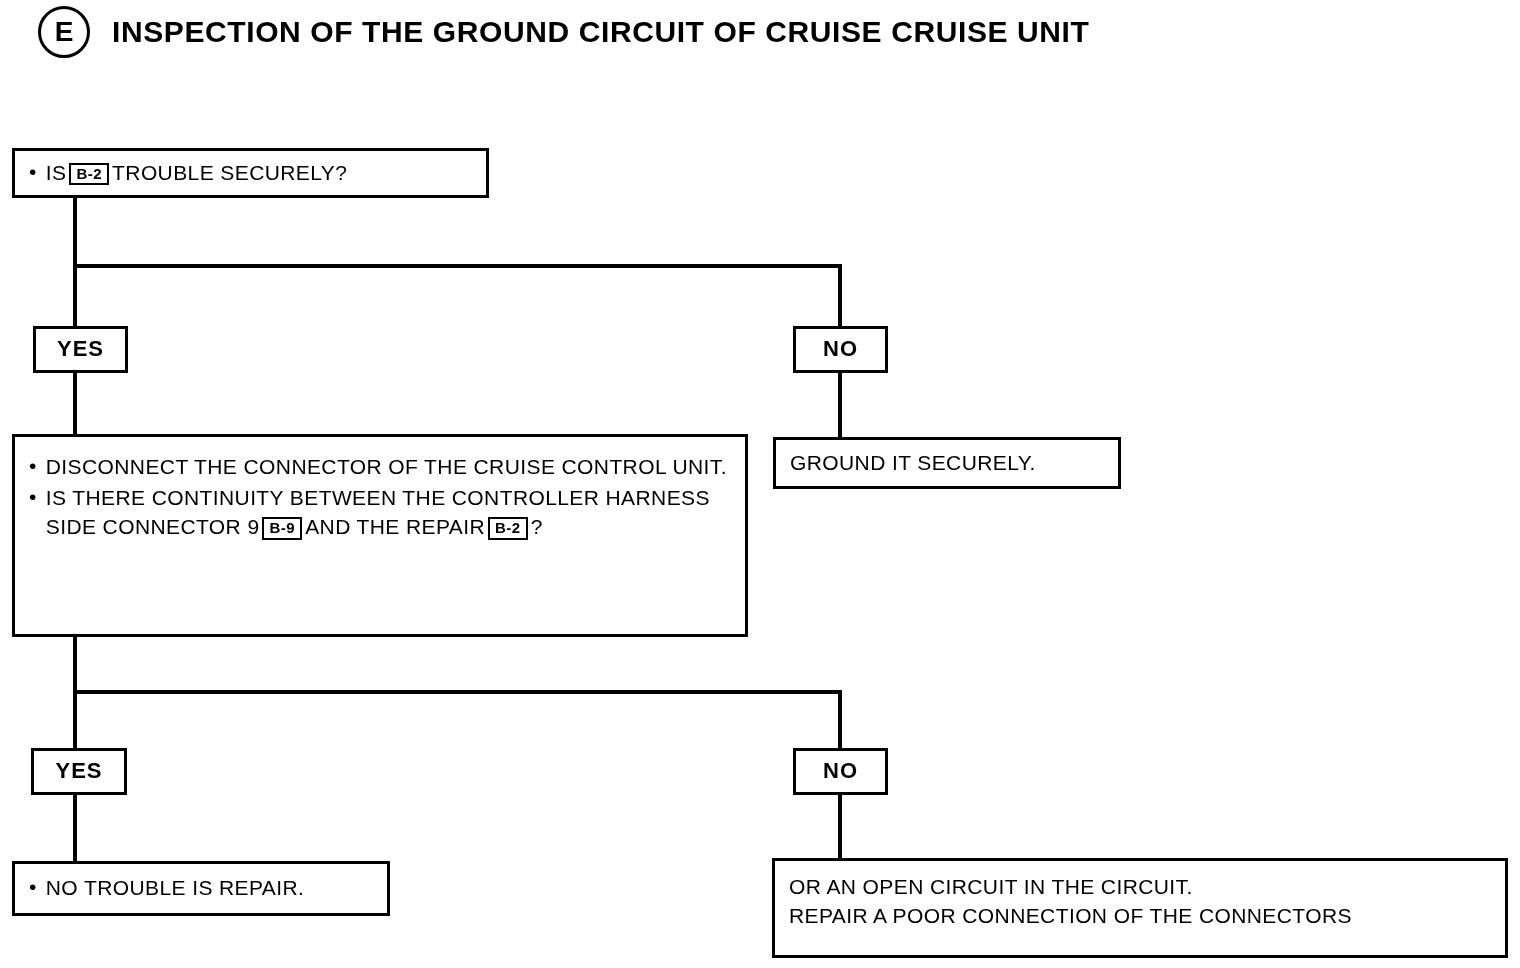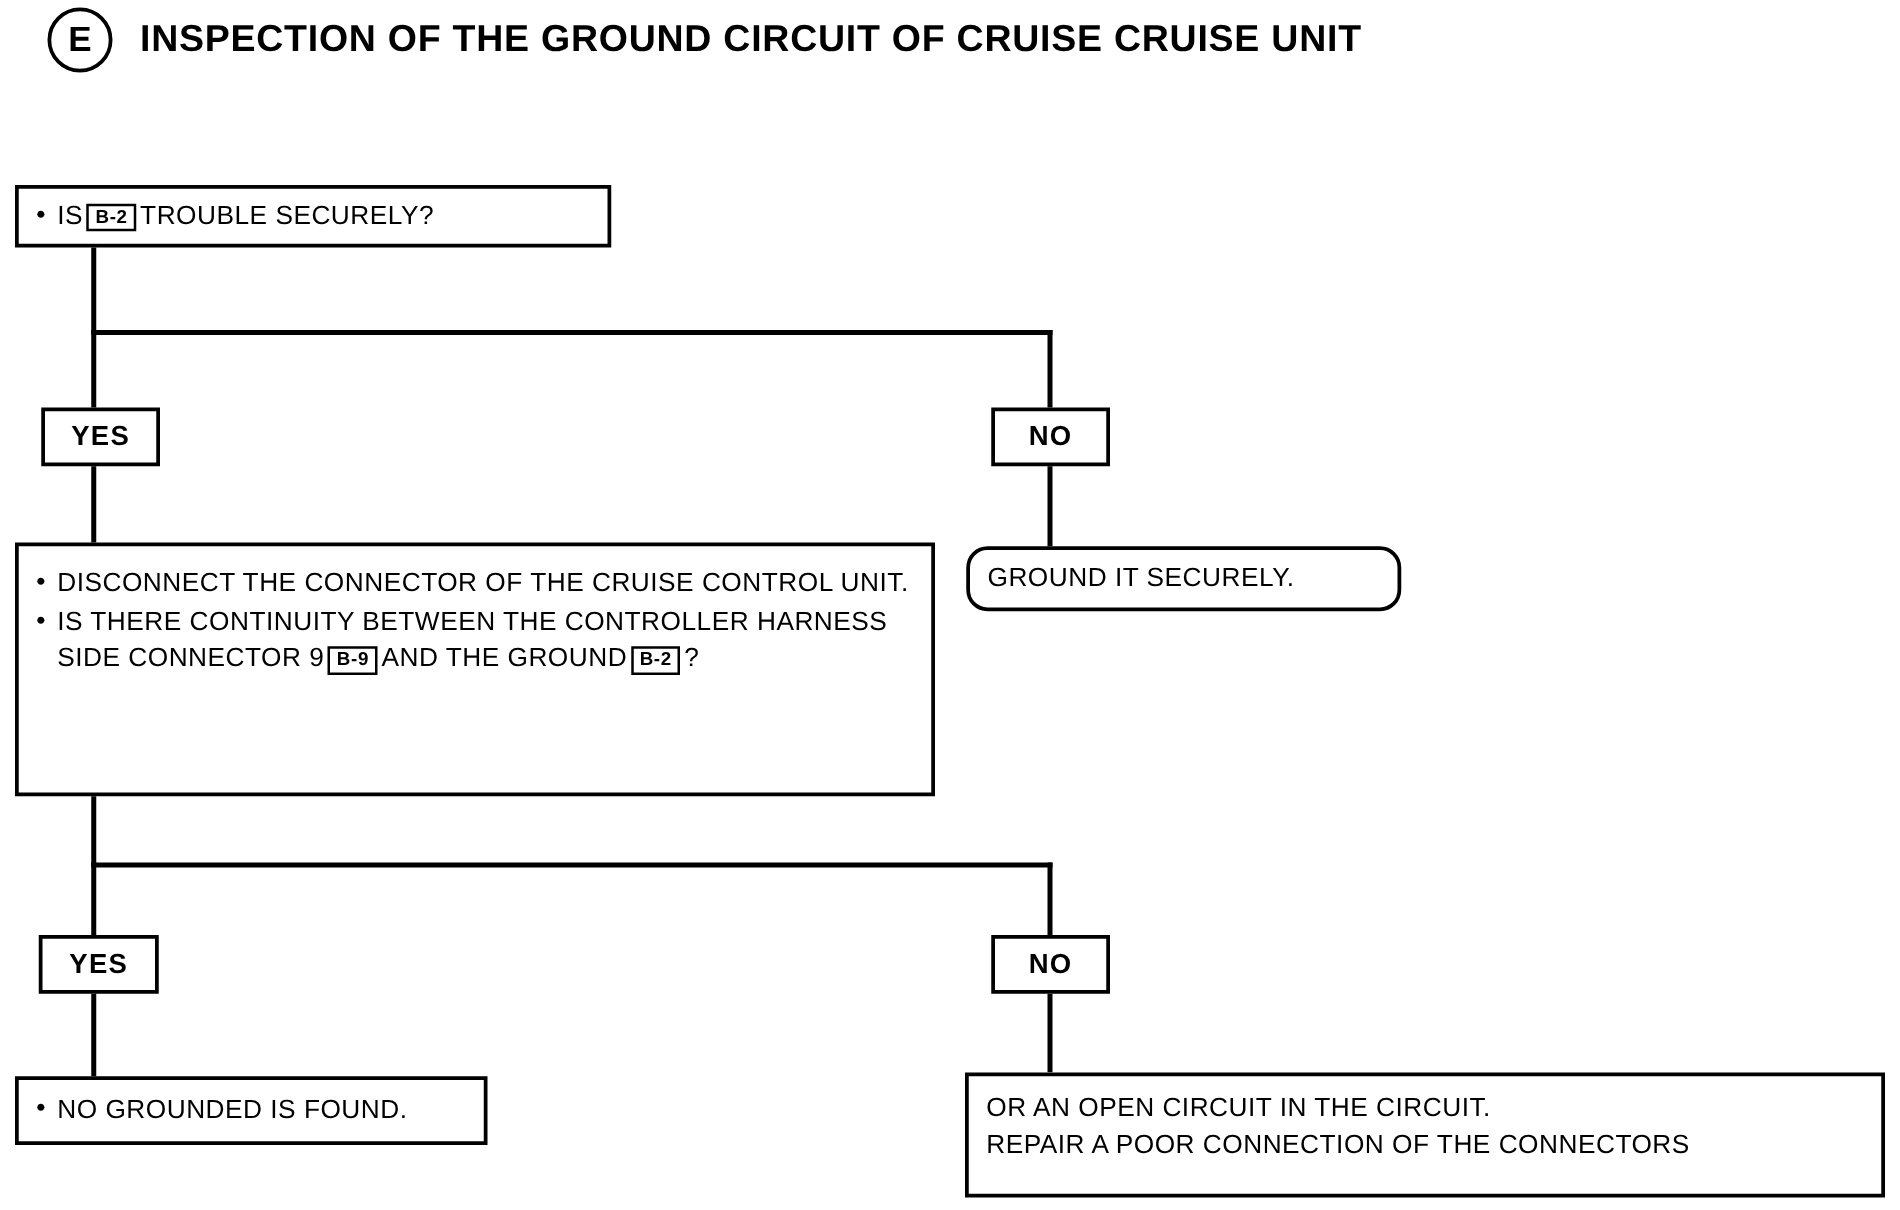--- a/index.html
+++ b/index.html
@@ -153,27 +153,27 @@
 
   <div class="box" style="left:12px; top:434px; width:736px; height:203px; align-items:flex-start;">
     <div class="box-pad" style="padding-top:16px;">
       <div class="bullets">
         <div class="bullet-line" style="margin-bottom:2px;">
           <span class="bullet-dot">•</span>
           <span class="bullet-text">DISCONNECT THE CONNECTOR OF THE CRUISE CONTROL UNIT.</span>
         </div>
         <div class="bullet-line">
           <span class="bullet-dot">•</span>
-          <span class="bullet-text"><span>IS THERE CONTINUITY BETWEEN THE CONTROLLER HARNESS SIDE CONNECTOR 9</span><span class="tag">B-9</span><span>AND THE GROUND</span><span class="tag">B-2</span><span>?</span></span>
+          <span class="bullet-text"><span>IS THERE CONTINUITY BETWEEN THE CONTROLLER HARNESS SIDE CONNECTOR 9</span><span class="tag">B-9</span><span>AND THE REPAIR</span><span class="tag">B-2</span><span>?</span></span>
         </div>
       </div>
     </div>
   </div>
 
-  <div class="box" style="left:773px; top:437px; width:348px; height:52px;border-radius:17px;">
+  <div class="box" style="left:773px; top:437px; width:348px; height:52px;">
     <div class="box-pad">
       <span>GROUND IT SECURELY.</span>
     </div>
   </div>
 
   <div class="vline" style="left:73px; top:637px; height:55px;"></div>
   <div class="hline" style="left:73px; top:690px; width:769px;"></div>
   <div class="vline" style="left:73px; top:690px; height:60px;"></div>
   <div class="vline" style="left:838px; top:690px; height:60px;"></div>
 
@@ -184,21 +184,21 @@
     <span>NO</span>
   </div>
 
   <div class="vline" style="left:73px; top:795px; height:68px;"></div>
   <div class="vline" style="left:838px; top:795px; height:63px;"></div>
 
   <div class="box" style="left:12px; top:861px; width:378px; height:55px;">
     <div class="box-pad">
       <div class="bullet-line">
         <span class="bullet-dot">•</span>
-        <span class="bullet-text">NO GROUNDED IS FOUND.</span>
+        <span class="bullet-text">NO TROUBLE IS REPAIR.</span>
       </div>
     </div>
   </div>
 
   <div class="box" style="left:772px; top:858px; width:736px; height:100px; align-items:flex-start;">
     <div class="box-pad" style="padding-top:12px;">
       <div>OR AN OPEN CIRCUIT IN THE CIRCUIT.</div>
       <div>REPAIR A POOR CONNECTION OF THE CONNECTORS</div>
     </div>
   </div>

